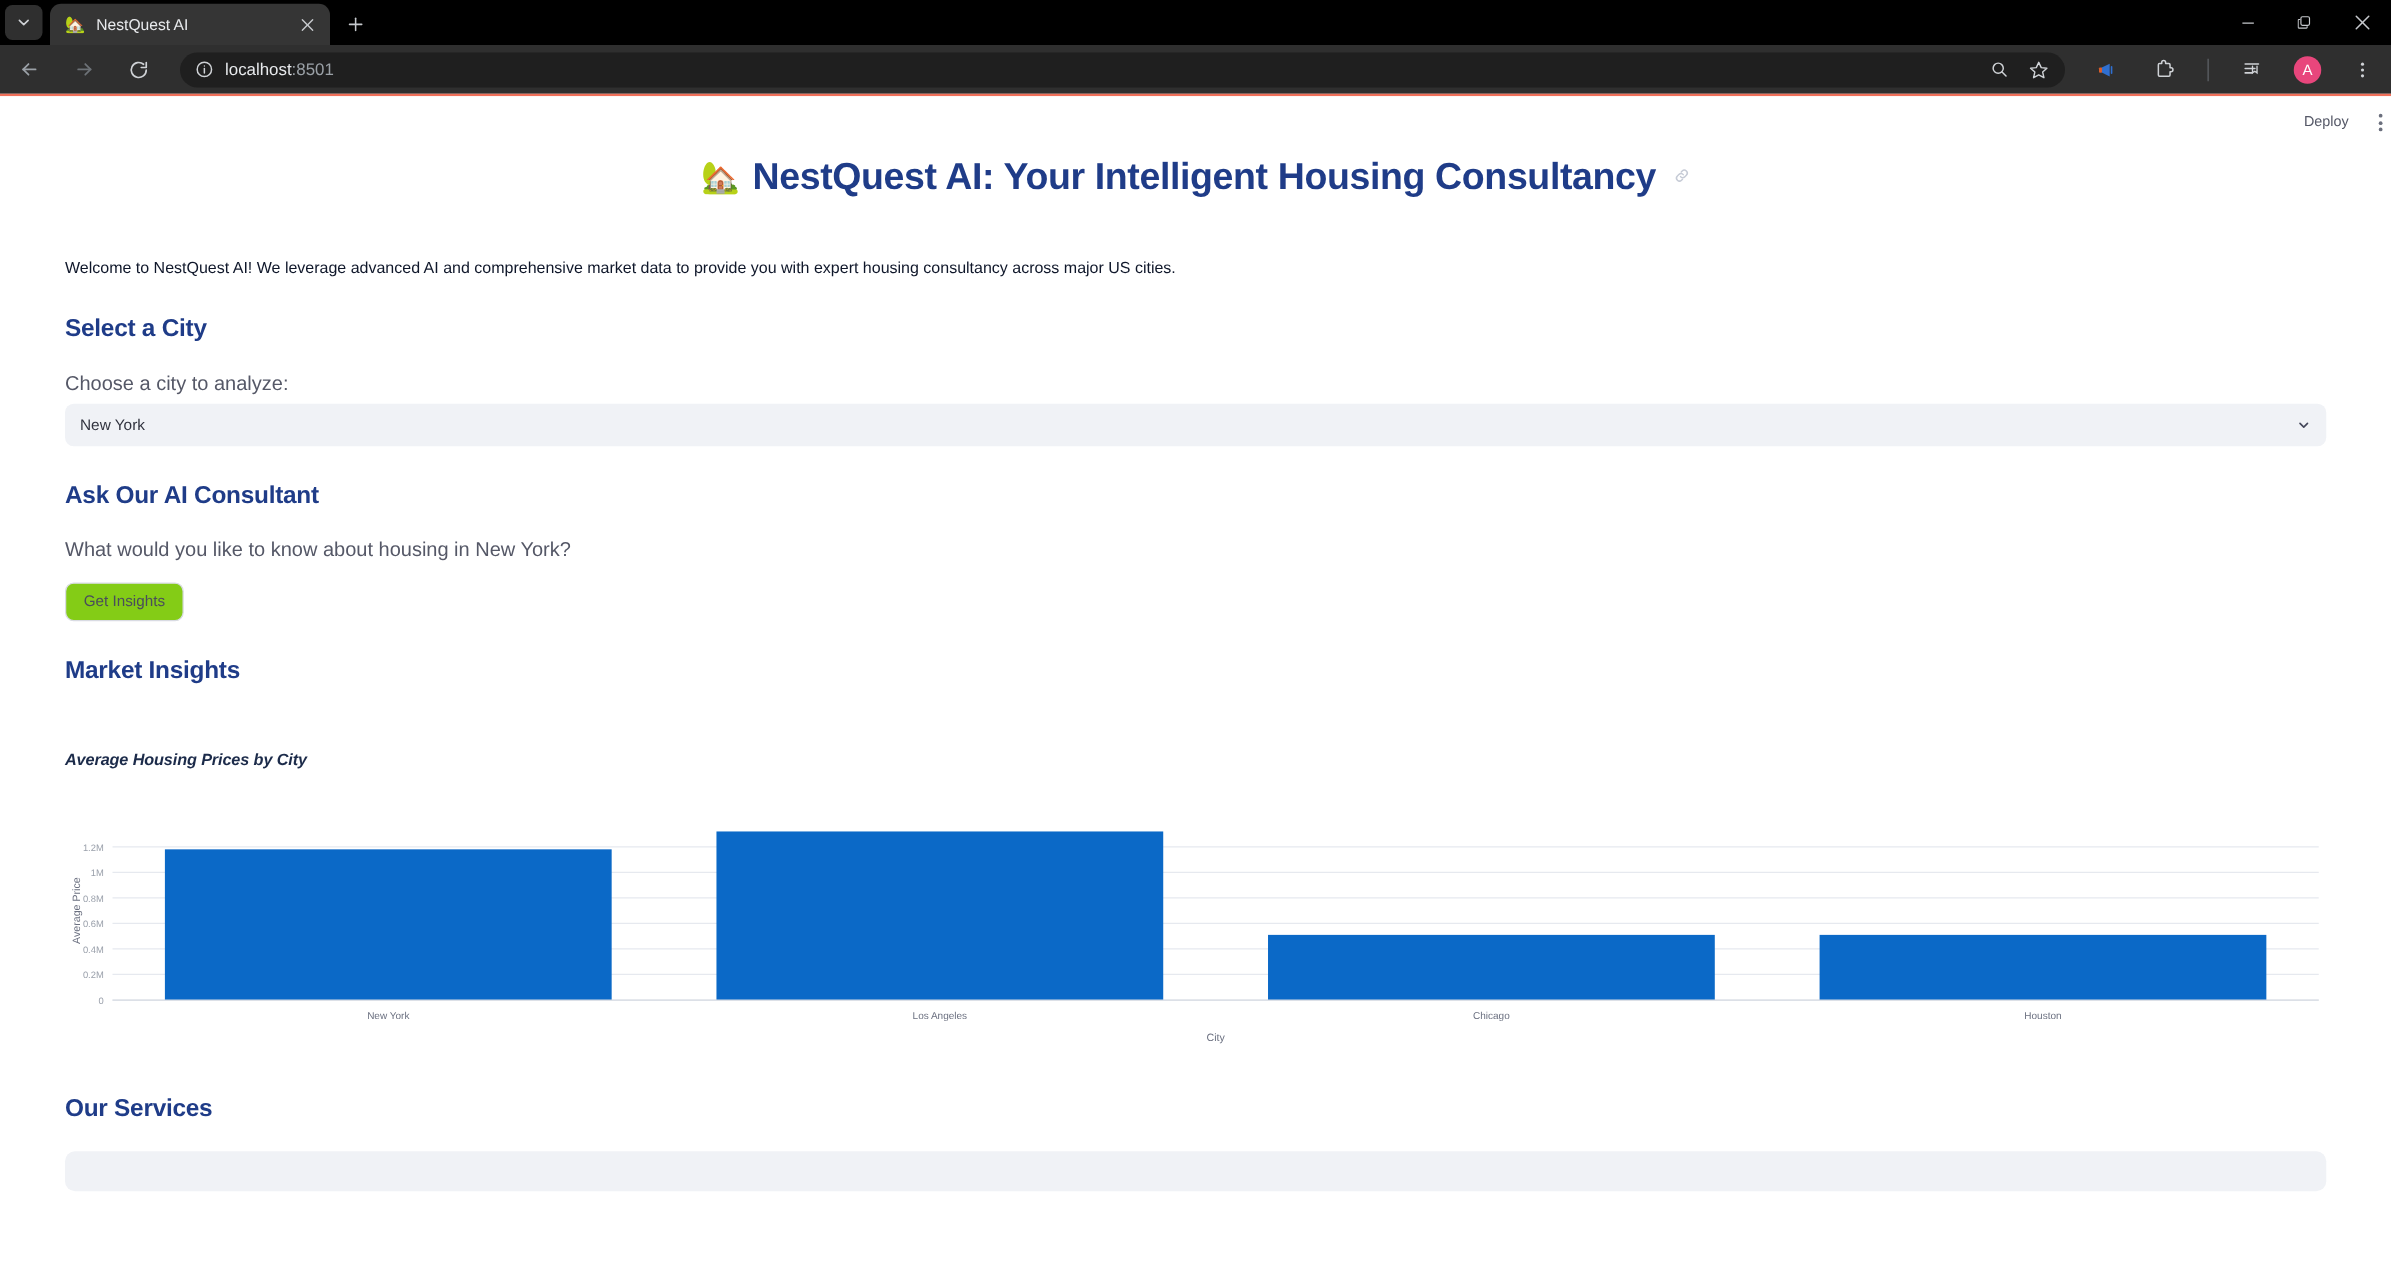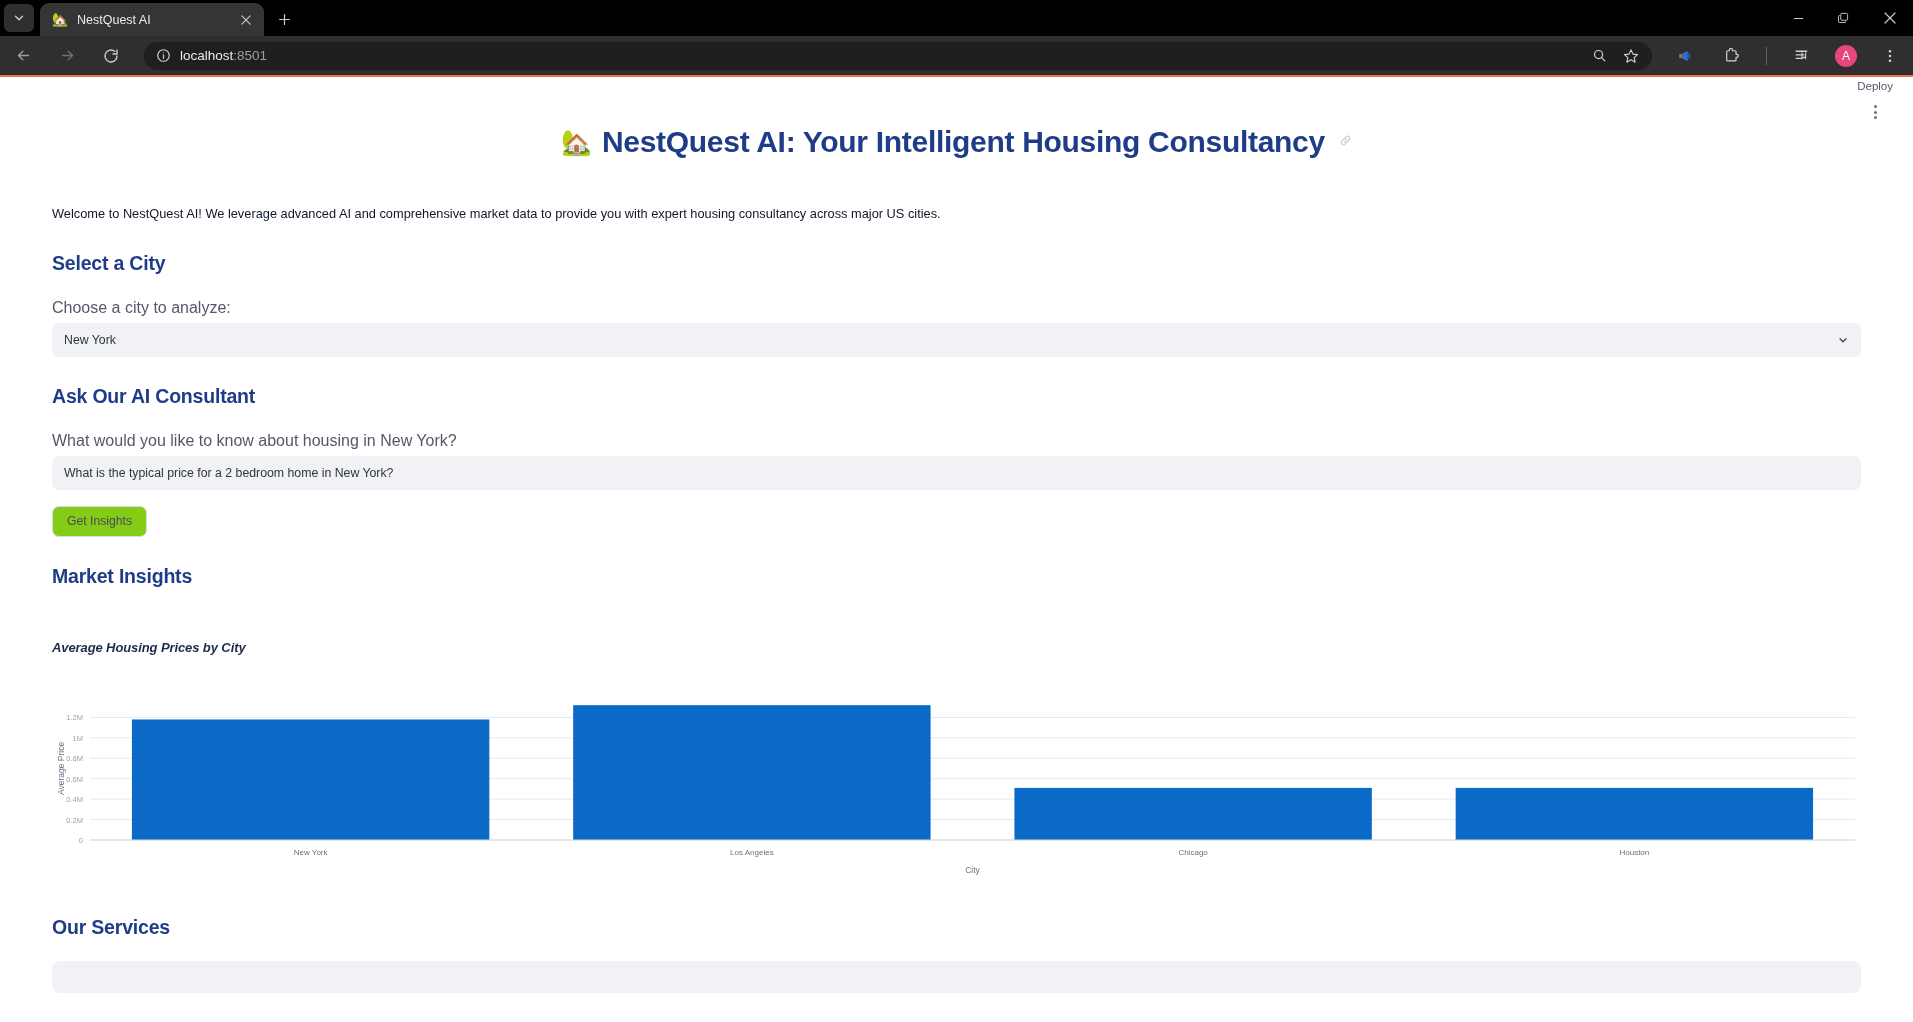--- a/index.html
+++ b/index.html
@@ -86,23 +86,22 @@
 
   .loadbar { height: 2px; background: #f0705a; flex: 0 0 2px; width: 100%; }
 
   
   .viewport {
     flex: 1; background: #ffffff; position: relative; overflow: hidden;
   }
 
   .st-toolbar {
     position: absolute; top: 0; right: 0; height: 42px;
-    display: flex; align-items: center; gap: 10px; padding-right: 14px;
+    display: flex; align-items: center; gap: 10px; 
     z-index: 5;
-    flex-direction: column;
   }
   .deploy-btn {
     font-size: 11.5px; color: #555867; cursor: pointer; padding: 3px 6px; border-radius: 4px;
   }
   .kebab { width: 18px; height: 22px; display: flex; flex-direction: column;
            align-items: center; justify-content: center; gap: 2.5px; cursor: pointer; }
   .kebab span { width: 3px; height: 3px; border-radius: 50%; background: #6b6f7d; display:block; }
 
   .page { padding: 0 52px; }
 
@@ -324,21 +323,20 @@
         <span class="val">New York</span>
         <span class="chev">
           <svg width="12" height="12" viewBox="0 0 24 24" fill="none" stroke="#44475a" stroke-width="2.6" stroke-linecap="round" stroke-linejoin="round">
               <polyline points="6 9.5 12 15.5 18 9.5"></polyline>
             </svg>
         </span>
       </div>
 
       <div class="section-h2">Ask Our AI Consultant</div>
       <div class="field-label">What would you like to know about housing in New York?</div>
-      <input class="text-input" type="text" value="What is the typical price for a 2 bedroom home in New York?" style="">
       <div>
         <button class="btn">Get Insights</button>
       </div>
 
       <div class="section-h2">Market Insights</div>
       <div class="chart-title">Average Housing Prices by City</div>
 
       <div class="chart-wrap">
         <svg class="chart-svg" id="chart" viewBox="0 0 1809 205" preserveAspectRatio="none">
             <line x1="38" x2="1803" y1="157" y2="157" stroke="#e6e9ef" stroke-width="1" vector-effect="non-scaling-stroke"></line>

